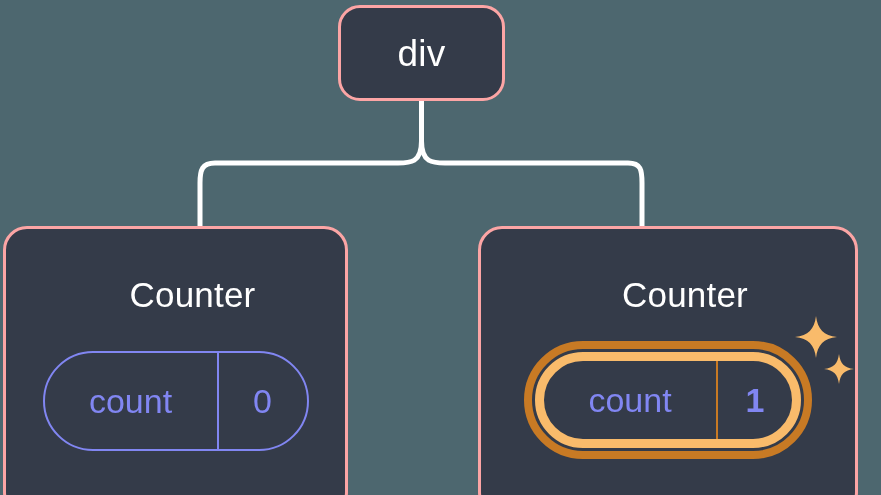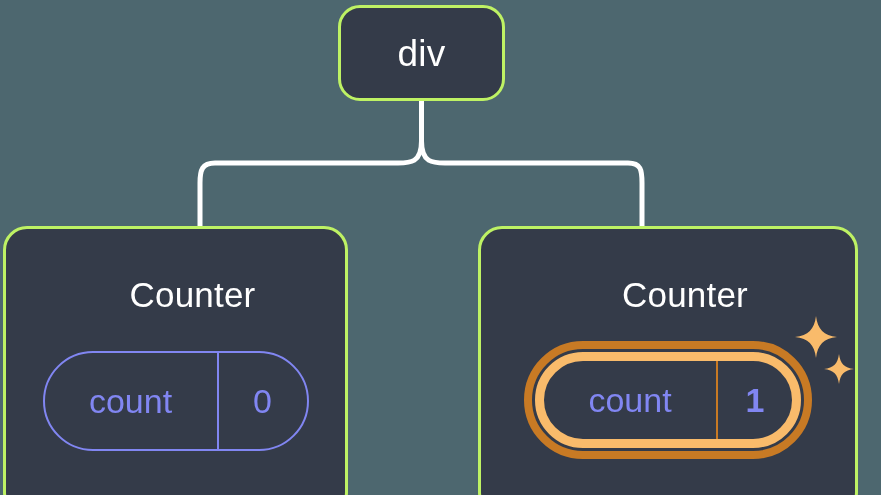--- a/index.html
+++ b/index.html
@@ -22,21 +22,21 @@
     width: 881px;
     height: 495px;
     pointer-events: none;
   }
 
   
   .node {
     position: absolute;
     box-sizing: border-box;
     background: #343b49;
-    border: 3px solid #bef264;
+    border: 3px solid #fca5a5;
     border-radius: 22px;
   }
   .node-root {
     left: 338px;
     top: 5px;
     width: 167px;
     height: 96px;
     display: flex;
     align-items: center;
     justify-content: center;

